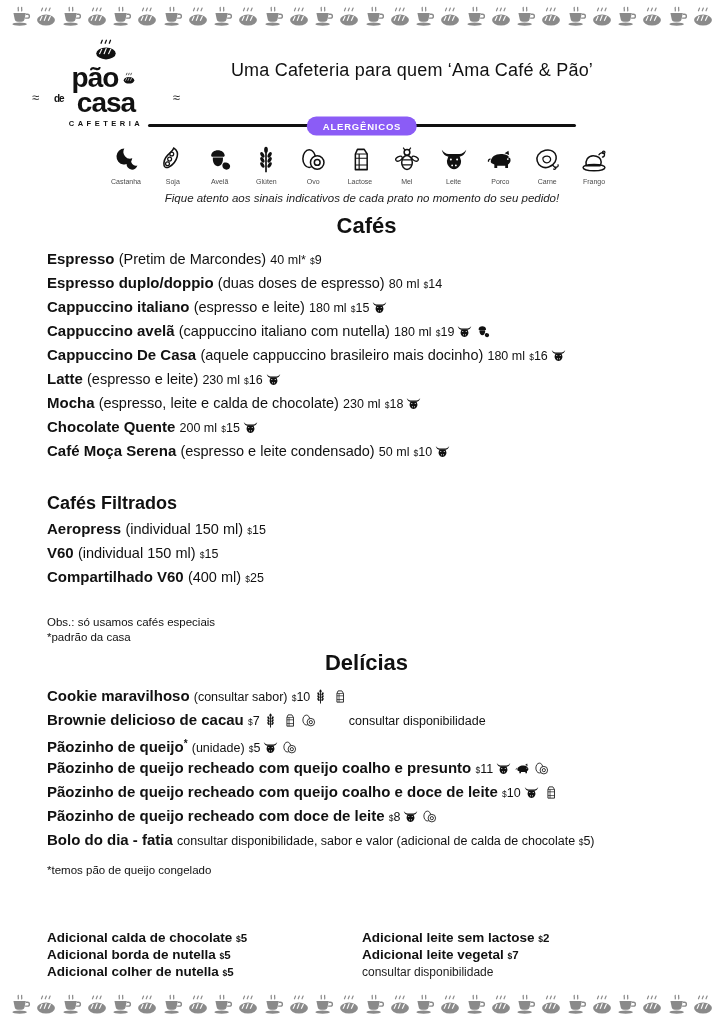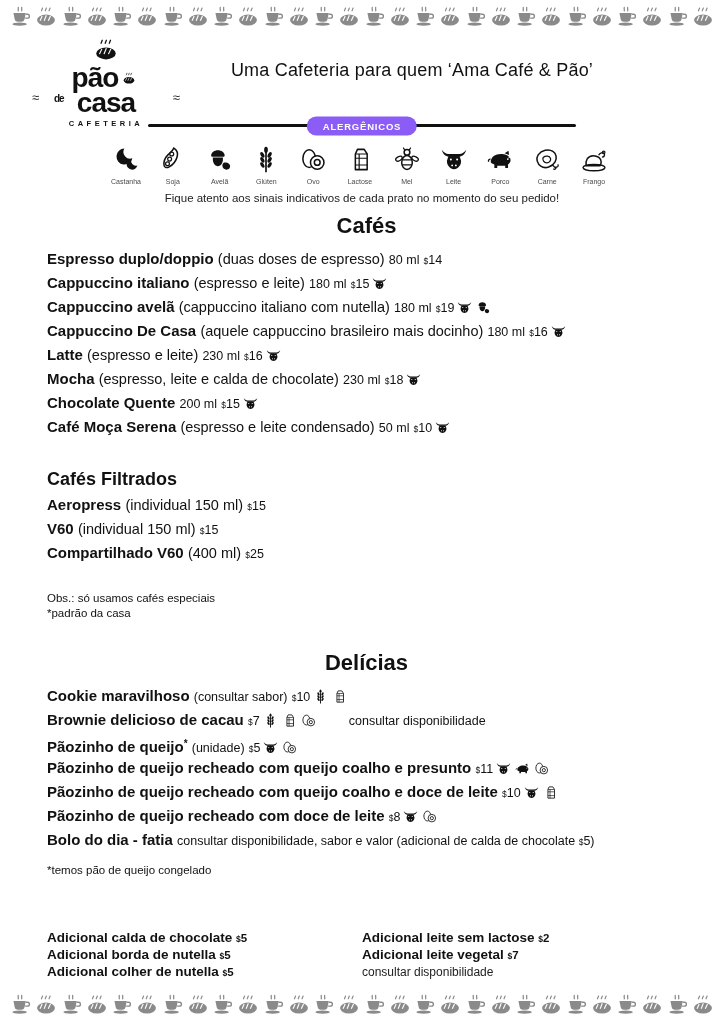--- a/index.html
+++ b/index.html
@@ -26,21 +26,21 @@
     font-size:18px; font-weight:normal; letter-spacing:0.2px; }
   
   .divider { position:absolute; top:124px; left:148px; width:428px; height:3px; background:#101010; border-radius:2px; }
   .divider-badge { position:absolute; left:50%; top:50%; transform:translate(-50%,-50%);
     background:#8b5cf6; color:#fff; font-size:9.5px; font-weight:bold; letter-spacing:0.8px;
     padding:4px 16px; border-radius:11px; white-space:nowrap; }
   .allergen-row { position:absolute; top:146px; left:103px; width:514px; display:flex; justify-content:space-between; }
   .allergen { width:46px; text-align:center; }
   .allergen .al-icon svg { height:27px; width:30px; }
   .allergen .al-label { display:block; font-size:7px; color:#4a4a4a; margin-top:1px; }
-  .allergen-note { position:absolute; top:192px; left:0; right:0; text-align:center; font-size:11.5px; color:#222; }
+  .allergen-note { position:absolute; top:192px; left:0; right:0; text-align:center; font-size:11.5px; color:#222;font-style:italic; }
   
   .section { position:absolute; left:47px; right:38px; }
   .section-cafes { top:213px; }
   .section-delicias { top:650px; }
   h2.section-title { font-size:22px; font-weight:bold; text-align:center; margin:0 0 12px; }
   .menu-item { font-size:15px; line-height:16px; height:24px; white-space:nowrap; }
   .i-name { font-weight:bold; }
   .i-sup { font-weight:bold; font-size:10px; vertical-align:5px; }
   .i-desc { font-size:14.5px; }
   .section-delicias .i-desc { font-size:12.5px; }
@@ -571,20 +571,21 @@
           <circle cx="27.5" cy="7.5" r="1.5" fill="none" stroke="currentColor" stroke-width="1.4"></circle>
         </svg></span>
      <span class="al-label">Frango</span>
    </div>
   </div>
 <div class="allergen-note">Fique atento aos sinais indicativos de cada prato no momento do seu pedido!</div>
 
 <div class="section section-cafes">
   <h2 class="section-title">Cafés</h2>
   <div id="cafes-items">
+      <div class="menu-item"><span class="i-name">Espresso</span> <span class="i-desc">(Pretim de Marcondes)</span> <span class="i-size">40 ml*</span> <span class="i-price"><span class="cur">$</span>9</span></div>
       <div class="menu-item"><span class="i-name">Espresso duplo/doppio</span> <span class="i-desc">(duas doses de espresso)</span> <span class="i-size">80 ml</span> <span class="i-price"><span class="cur">$</span>14</span></div>
       <div class="menu-item"><span class="i-name">Cappuccino italiano</span> <span class="i-desc">(espresso e leite)</span> <span class="i-size">180 ml</span> <span class="i-price"><span class="cur">$</span>15</span><span class="item-icon"><svg viewBox="0 0 32 32">
             <path fill="currentColor" d="M1.5 4.5c1.2 5 4.3 8 8.5 8h12c4.2 0 7.3-3 8.5-8-2.2 3.2-5 5-8 5H9.5c-3 0-5.8-1.8-8-5z"></path>
             <path fill="currentColor" d="M9.5 11.5h13l1.7 5.5c1 4.5-2.7 10.5-8.2 10.5S6.8 21.5 7.8 17z"></path>
             <circle cx="12.3" cy="16" r="1.2" fill="#fff"></circle>
             <circle cx="19.7" cy="16" r="1.2" fill="#fff"></circle>
             <circle cx="13.8" cy="23" r="1.1" fill="#fff"></circle>
             <circle cx="18.2" cy="23" r="1.1" fill="#fff"></circle>
           </svg></span></div>
       <div class="menu-item"><span class="i-name">Cappuccino avelã</span> <span class="i-desc">(cappuccino italiano com nutella)</span> <span class="i-size">180 ml</span> <span class="i-price"><span class="cur">$</span>19</span><span class="item-icon"><svg viewBox="0 0 32 32">

